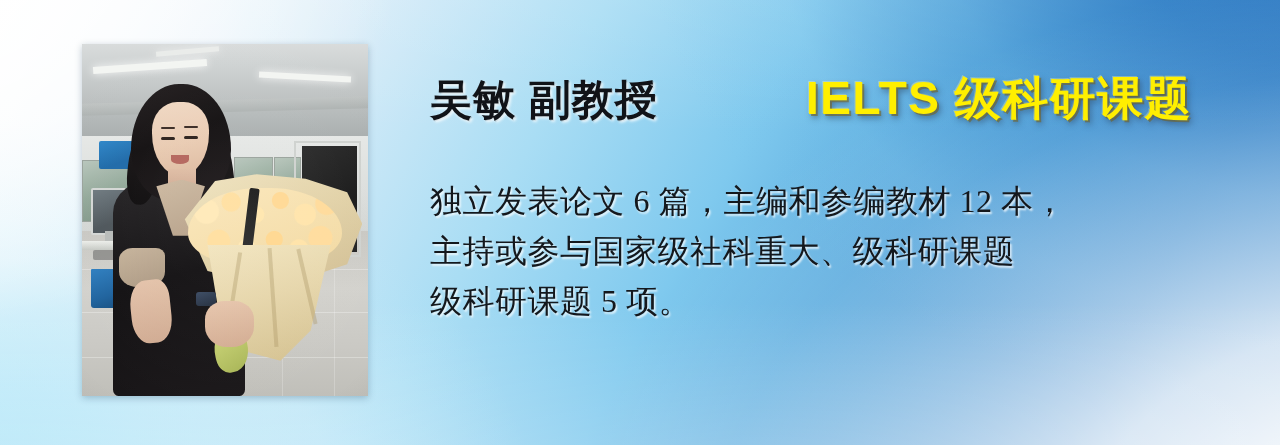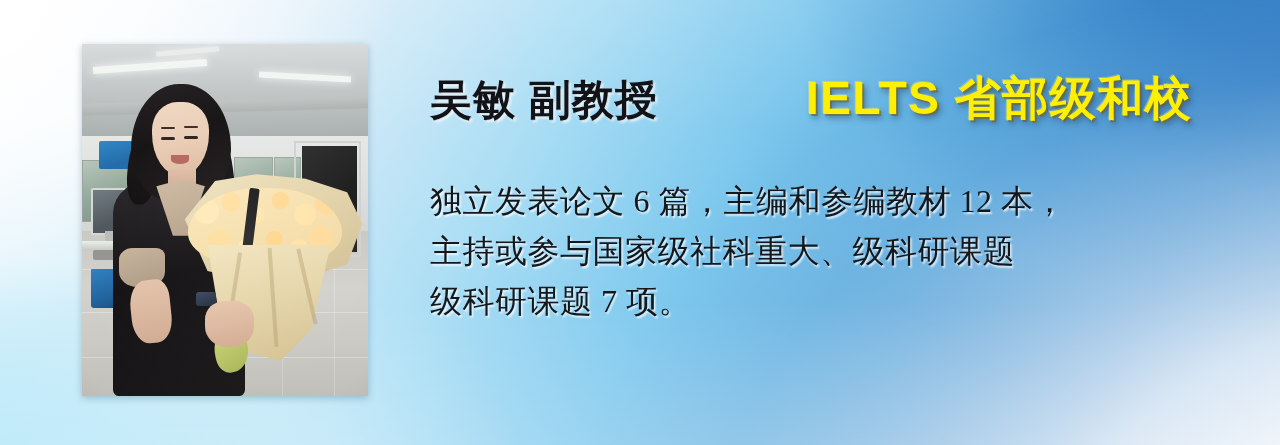--- a/index.html
+++ b/index.html
@@ -396,21 +396,21 @@
       <div class="ph-greens"></div>
       <div class="ph-watch"></div>
       <div class="ph-hand"></div>
 
       <div class="ph-vign"></div>
     </div>
   </div>
 
   <div class="name-title">吴敏 副教授</div>
 
-  <div class="ielts-title">IELTS 省部级和校</div>
+  <div class="ielts-title">IELTS 级科研课题</div>
 
   <div class="bio">
     <span class="ln">独立发表论文 6 篇，主编和参编教材 12 本，</span>
     <span class="ln">主持或参与国家级社科重大、级科研课题</span>
-    <span class="ln">级科研课题 7 项。</span>
+    <span class="ln">级科研课题 5 项。</span>
   </div>
 
 </div>
 
 </body></html>

